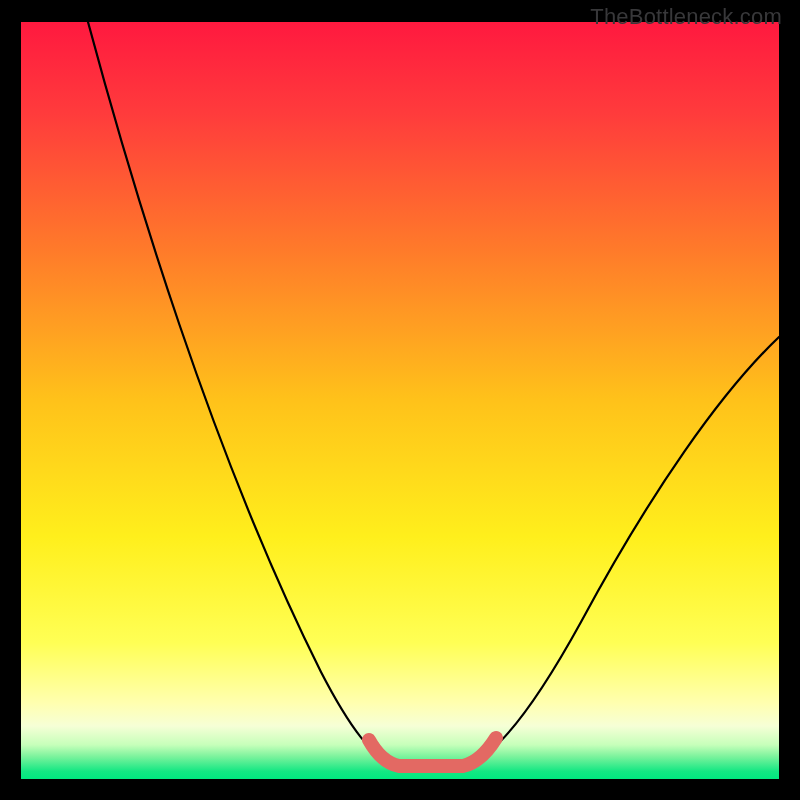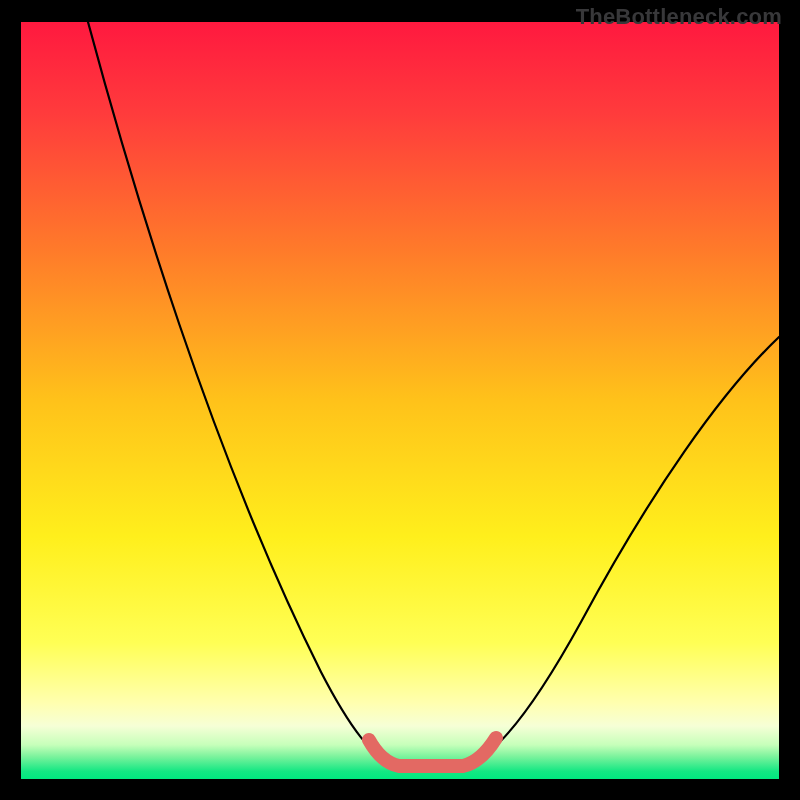--- a/index.html
+++ b/index.html
@@ -28,21 +28,21 @@
   .plot svg {
     display: block;
     width: 758px;
     height: 757px;
   }
   .watermark {
     position: absolute;
     top: 4px;
     right: 18px;
     font-size: 22px;
-    font-weight: 700;
+    font-weight: 400;
     color: #38383a;
     letter-spacing: 0.2px;
     user-select: none;
   }
 </style>
 </head>
 <body>
 
 <div class="stage">
 

